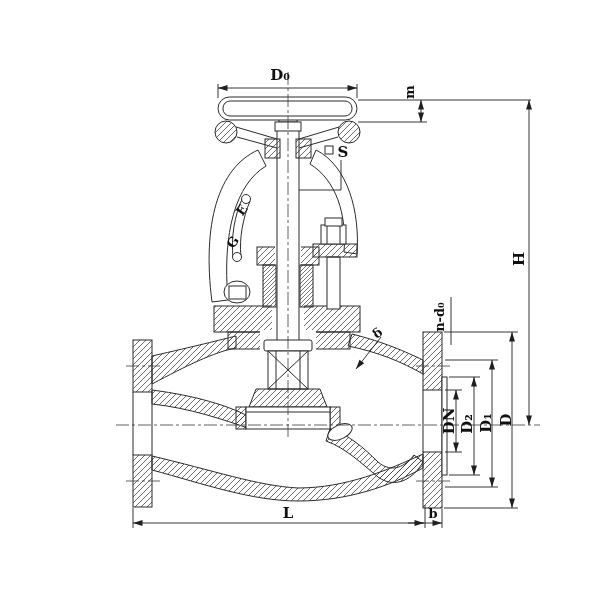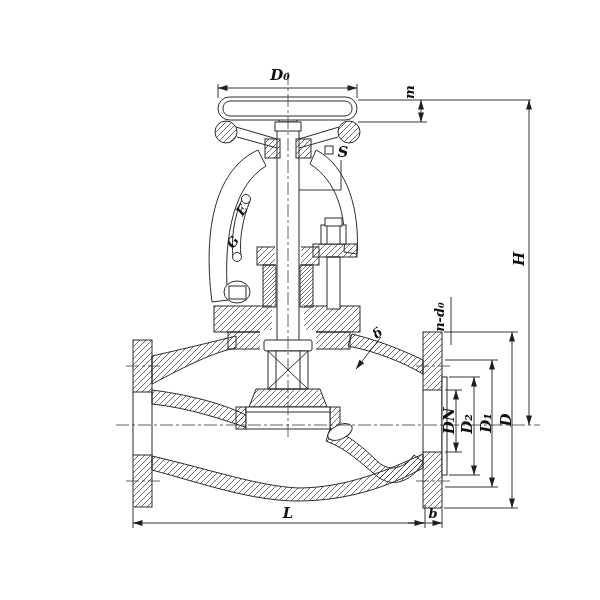--- a/index.html
+++ b/index.html
@@ -1,17 +1,17 @@
 <!DOCTYPE html>
 <html><head>
 <meta charset="utf-8">
 <style>
   html,body { margin:0; padding:0; background:#ffffff; }
   .canvas { position:relative; width:600px; height:576px; background:#ffffff; overflow:hidden;
-            font-family:"DejaVu Serif", serif;font-style:italic; }
+            font-family:"DejaVu Serif", serif; }
   svg { position:absolute; left:0; top:0; }
   .ln  { stroke:#2b2b2b; stroke-width:1; fill:none; }
   .wh  { fill:#ffffff; stroke:#2b2b2b; stroke-width:1; }
   .h1  { fill:url(#p1); stroke:#2b2b2b; stroke-width:1; }
   .h2  { fill:url(#p2); stroke:#2b2b2b; stroke-width:1; }
   .dim { stroke:#1f1f1f; stroke-width:0.9; fill:none; marker-start:url(#as); marker-end:url(#ae); }
   .ext { stroke:#1f1f1f; stroke-width:0.9; fill:none; }
   .lead{ stroke:#1f1f1f; stroke-width:0.9; fill:none; marker-end:url(#ae); }
   .cl  { stroke:#3a3a3a; stroke-width:0.8; stroke-dasharray:13 3 3 3; fill:none; }
   text.lbl { font-family:"DejaVu Serif", serif; font-weight:bold; font-size:15px; fill:#101010; }

